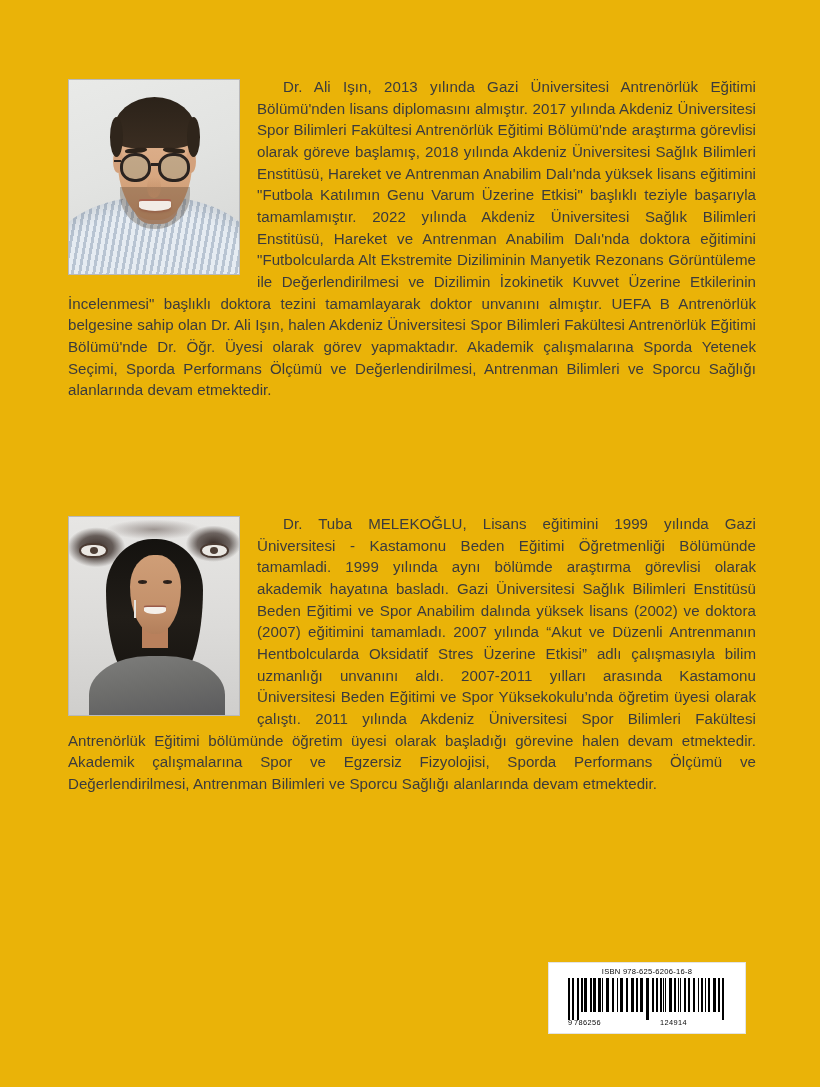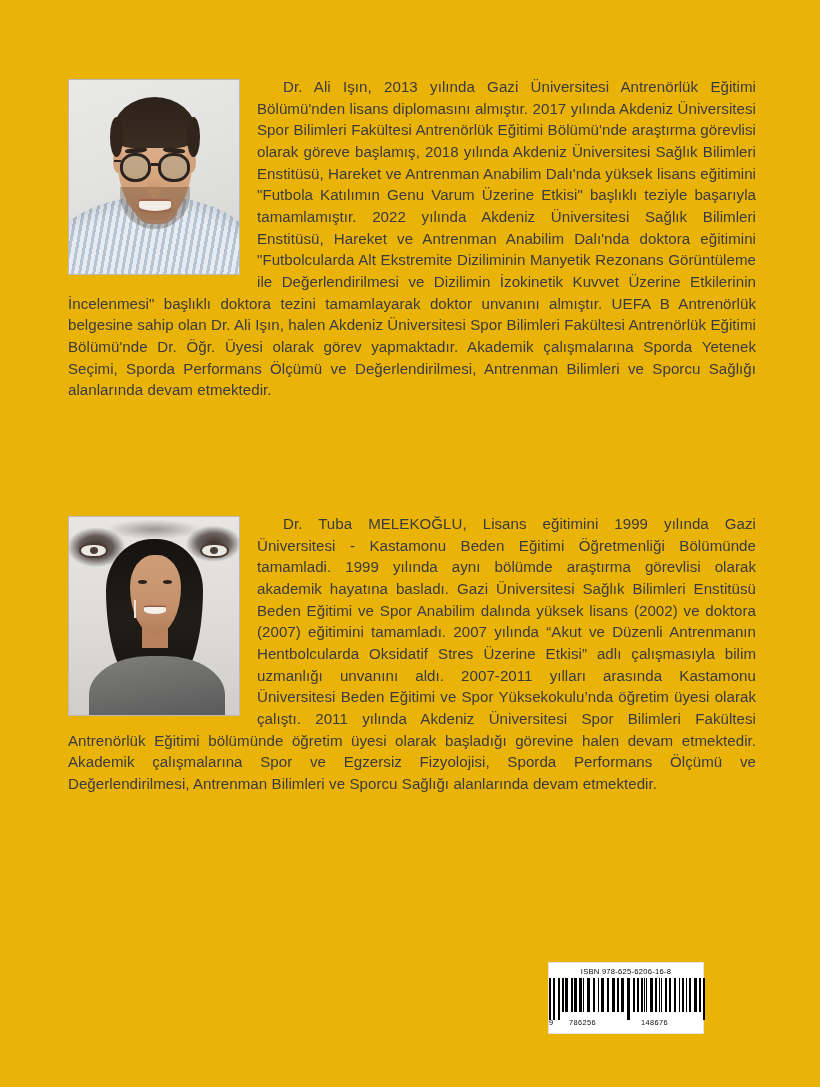--- a/index.html
+++ b/index.html
@@ -255,21 +255,21 @@
     left: 38.5%; top: 42%;
     width: 2px; height: 9%;
     background: #e6e4df;
   }
 
   
   .barcode-box {
     position: absolute;
     left: 548px;
     top: 962px;
-    width: 156px;
+    width: 198px;
     height: 72px;
     background: #ffffff;
     border: 1px solid #e4e4e4;
     box-sizing: border-box;
   }
   .isbn-text {
     text-align: center;
     font-family: "Liberation Sans", sans-serif;
     font-size: 7.6px;
     letter-spacing: 0.25px;
@@ -293,21 +293,21 @@
     position: relative;
     width: 158px;
     margin: 0 auto;
     height: 10px;
     font-size: 7.4px;
     color: #0a0a0a;
     letter-spacing: 0.4px;
   }
   .digits span { position: absolute; top: -2px; }
   .d-left   { left: 0px; }
-  .d-mid    { left: 20px; }
+  .d-mid    { left: 6px; }
   .d-right  { left: 92px; }
 </style>
 </head>
 <body>
 
 <div class="page">
 
   <div class="bio" id="bio-1">
 
     <div class="portrait">
@@ -389,17 +389,17 @@
         <i style="left: 133px; width: 2px; height: 34px;"></i>
         <i style="left: 137px; width: 1px; height: 34px;"></i>
         <i style="left: 140px; width: 2px; height: 34px;"></i>
         <i style="left: 145px; width: 3px; height: 34px;"></i>
         <i style="left: 150px; width: 2px; height: 34px;"></i>
         <i style="left: 154px; width: 2px; height: 42px;"></i>
       </div>
     <div class="digits">
       <span class="d-left">9</span>
       <span class="d-mid">786256</span>
-      <span class="d-right">148676</span>
+      <span class="d-right">124914</span>
     </div>
   </div>
 
 </div>
 
 </body></html>

